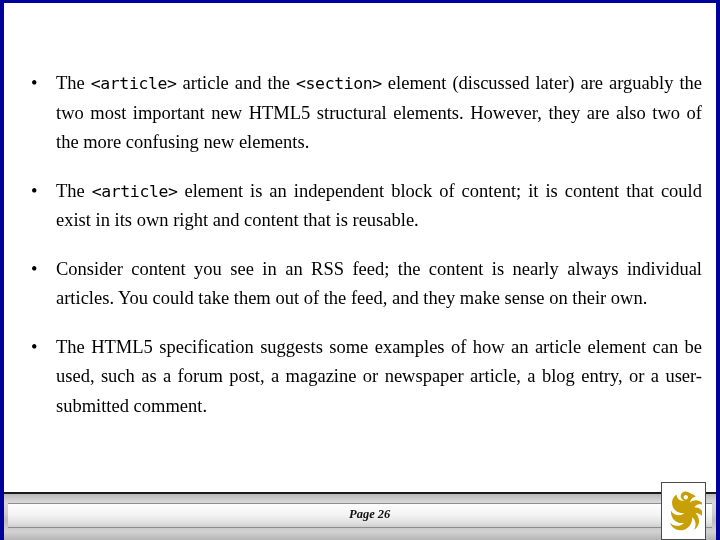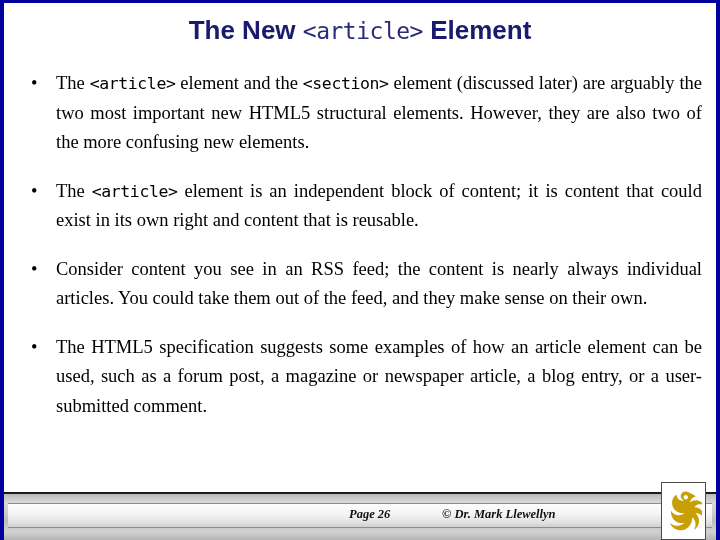--- a/index.html
+++ b/index.html
@@ -133,29 +133,26 @@
     box-sizing: border-box;
     overflow: hidden;
   }
   #logo-box svg { display: block; margin: 6px auto 0 auto; }
 </style>
 </head>
 <body>
 
 <div id="slide">
 
-  <div id="title">
-    <span>The New </span><span class="mono">&lt;article&gt;</span><span> Element</span>
-  </div>
 
   <div id="body">
 
     <div class="bullet">
       <span class="dot">•</span>
-      <span class="txt"><span>The </span><span class="mono">&lt;article&gt;</span><span> element and the </span><span class="mono">&lt;section&gt;</span><span> element (discussed later) are arguably the two most important new HTML5 structural elements.  However, they are also two of the more confusing new elements.</span></span>
+      <span class="txt"><span>The </span><span class="mono">&lt;article&gt;</span><span> article and the </span><span class="mono">&lt;section&gt;</span><span> element (discussed later) are arguably the two most important new HTML5 structural elements.  However, they are also two of the more confusing new elements.</span></span>
     </div>
 
     <div class="bullet">
       <span class="dot">•</span>
       <span class="txt"><span>The </span><span class="mono">&lt;article&gt;</span><span> element is an independent block of content; it is content that could exist in its own right and content that is reusable.</span></span>
     </div>
 
     <div class="bullet">
       <span class="dot">•</span>
       <span class="txt">Consider content you see in an RSS feed; the content is nearly always individual articles.  You could take them out of the feed, and they make sense on their own.</span>
@@ -164,21 +161,20 @@
     <div class="bullet">
       <span class="dot">•</span>
       <span class="txt">The HTML5 specification suggests some examples of how an article element can be used, such as a forum post, a magazine or newspaper article, a blog entry, or a user-submitted comment.</span>
     </div>
 
   </div>
 
   <div id="footer">
     <div id="footer-strip">
       <span class="foot-txt" id="foot-page">Page 26</span>
-      <span class="foot-txt" id="foot-copy">© Dr. Mark Llewellyn</span>
     </div>
 
     <div id="logo-box">
       <svg width="36" height="42" viewBox="0 0 36 42">
         <g fill="#C8A006">
           <path d="M22.5 3.2c-1.9-1.0-4.3-1.1-6.0 0.2-1.6 1.2-2.2 3.3-1.6 5.1 0.5 1.6 1.9 2.8 3.5 3.2-1.1 0.3-2.3 0.2-3.4-0.2-2.6-0.9-4.4-3.4-4.4-6.1-2.5 1.6-4.2 4.3-4.5 7.2-0.4 3.6 1.2 7.3 4.1 9.5 2.3 1.8 5.3 2.5 8.1 2.0-1.5 1.4-3.5 2.2-5.6 2.2-3.2 0-6.1-1.8-7.6-4.6-0.5 3.3 0.6 6.8 3.0 9.2 2.6 2.7 6.6 3.8 10.2 2.8-2.0 2.1-4.9 3.3-7.8 3.1-2.4-0.1-4.7-1.1-6.4-2.7 0.9 2.7 2.9 5.0 5.5 6.2 3.4 1.6 7.5 1.4 10.7-0.6 3.9-2.4 6.2-6.9 5.9-11.5 1.9 1.6 3.1 3.9 3.3 6.4 0.2 2.3-0.5 4.7-1.9 6.5 2.8-1.5 4.8-4.3 5.3-7.4 0.6-3.5-0.7-7.2-3.4-9.5 2.0-0.2 4.0 0.5 5.5 1.8 1.4 1.2 2.3 2.9 2.5 4.7 1.0-2.8 0.6-6.0-1.1-8.4-1.8-2.6-4.9-4.1-8.1-4.0 1.1-1.7 2.9-2.8 4.9-3.1 1.6-0.2 3.3 0.2 4.6 1.1-1.2-2.5-3.6-4.3-6.3-4.8-2.6-0.5-5.4 0.3-7.4 2.0 0.2-1.9 1.2-3.6 2.7-4.7 0.9-0.6 1.9-1.0 2.9-1.1-0.9-1.3-2.3-2.3-3.8-2.7z"></path>
           <path d="M19.8 6.0c1.2 0 2.2 1.0 2.2 2.2s-1.0 2.2-2.2 2.2-2.2-1.0-2.2-2.2 1.0-2.2 2.2-2.2z" fill="#ffffff"></path>
         </g>
       </svg>
     </div>

